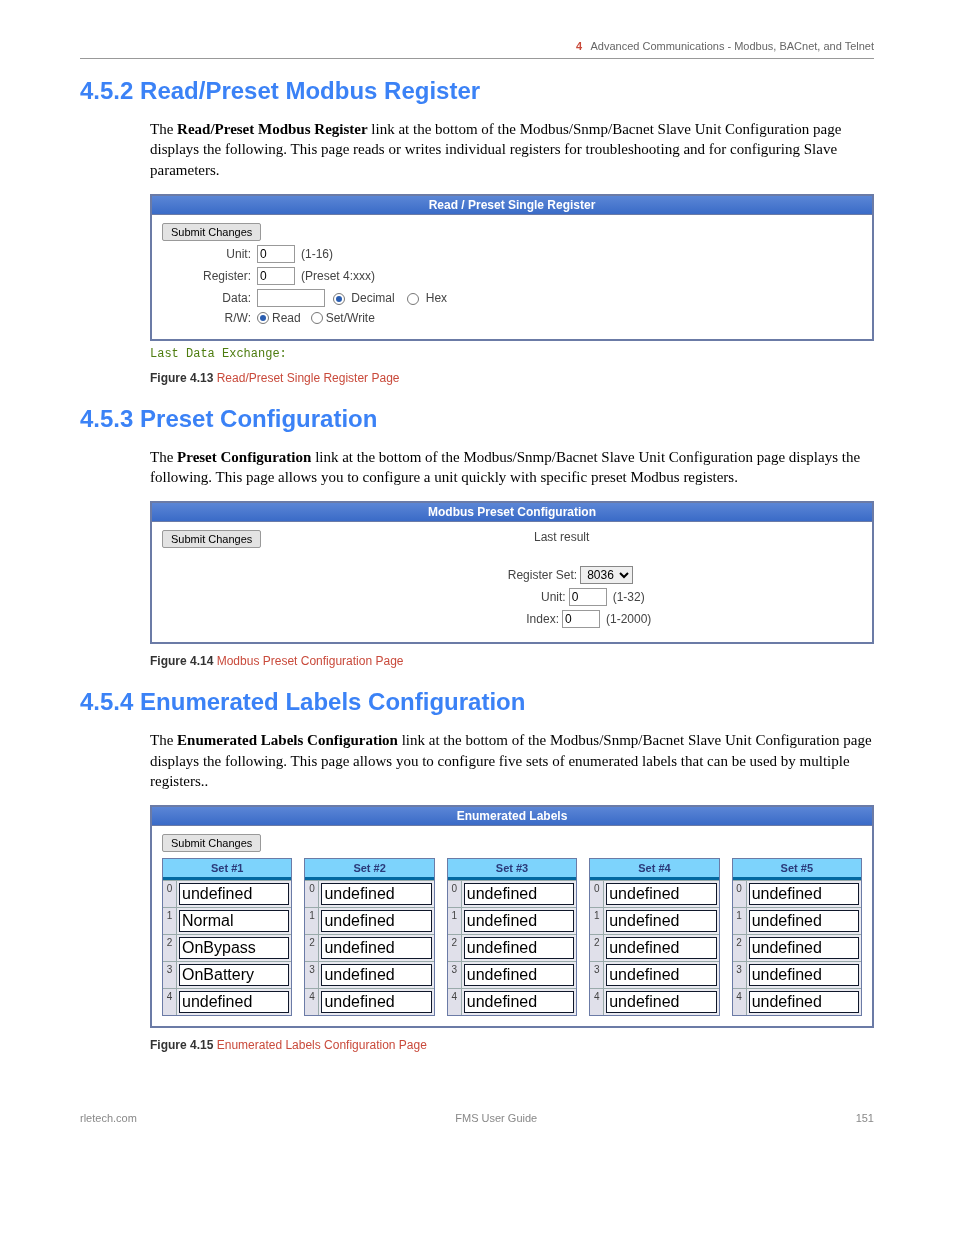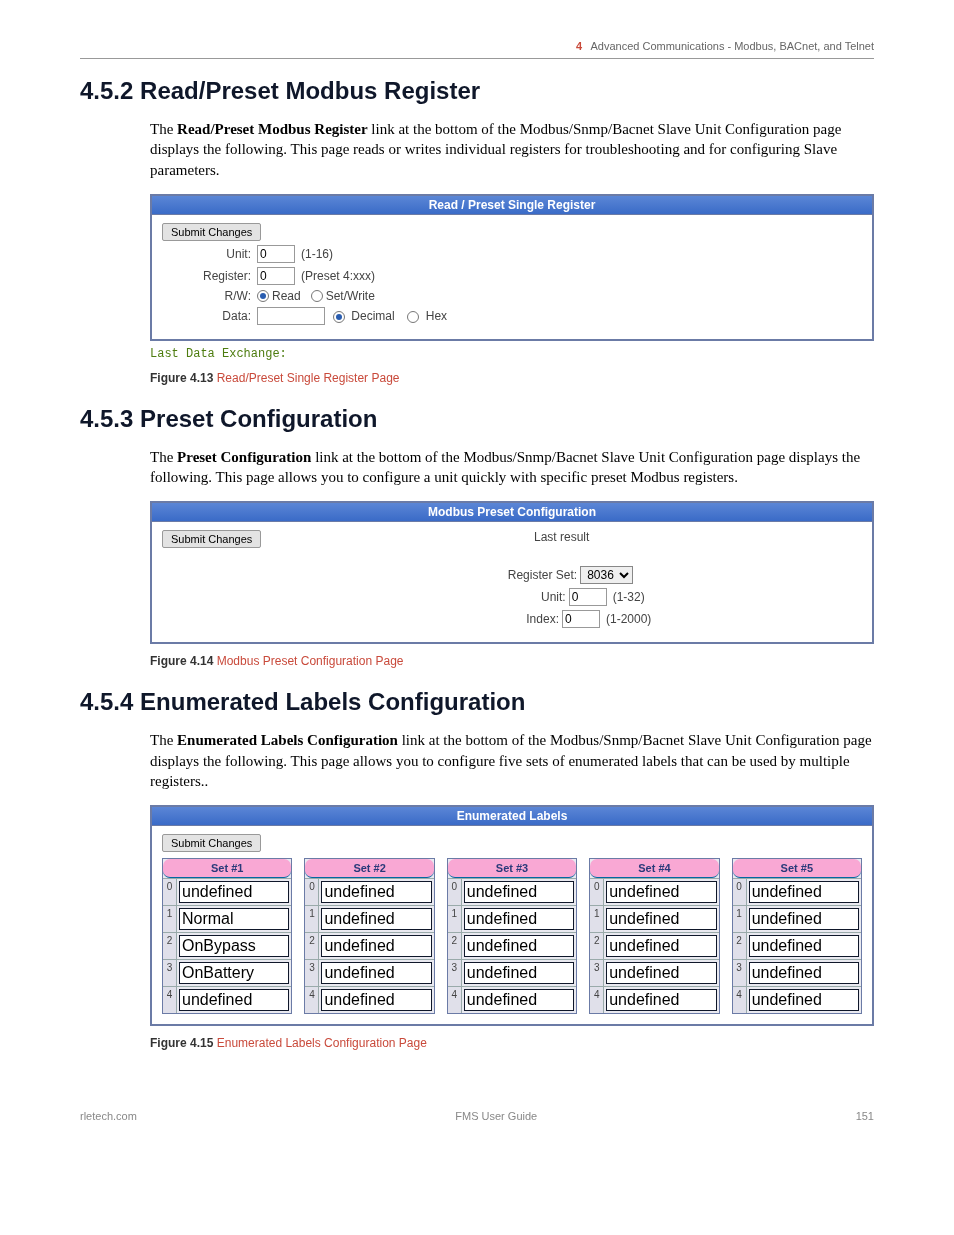--- a/index.html
+++ b/index.html
@@ -1,19 +1,19 @@
 <!DOCTYPE html>
 <html><head>
 <meta charset="utf-8">
 <style>
 * { box-sizing: border-box; margin: 0; padding: 0; }
 body { font-family: Georgia, 'Times New Roman', serif; font-size: 15px; color: #000; width: 954px; margin: 0 auto; background: #fff; padding: 40px 80px 50px 80px; }
 .header-line { text-align: right; font-family: Arial, sans-serif; font-size: 11px; color: #666; padding-bottom: 6px; border-bottom: 1px solid #999; }
 .header-line .ch-num { color: #c94a3b; font-weight: bold; margin-right: 6px; }
-h2.section { font-family: Arial, sans-serif; color: #0f172a; font-size: 24px; font-weight: bold; margin: 18px 0 14px 0; }
+h2.section { font-family: Arial, sans-serif; color: #3b82f6; font-size: 24px; font-weight: bold; margin: 18px 0 14px 0; }
 .body-text { margin-left: 70px; margin-bottom: 14px; line-height: 1.35; }
 .body-text strong { font-weight: bold; }
 .panel-wrap { margin-left: 70px; margin-bottom: 10px; }
 .panel { border: 2px solid #6b7ba6; background: #fff; font-family: Arial, sans-serif; }
 .panel-head { background: linear-gradient(#5b86d6,#3a6bc7); color: #fff; text-align: center; font-size: 12px; font-weight: bold; padding: 2px 0; border-bottom: 1px solid #6b7ba6; }
 .panel-body { padding: 8px 10px 10px 10px; font-size: 12px; color: #444; }
 .btn { background: #e3e3e3; border: 1px solid #999; padding: 2px 8px; font-size: 11px; font-family: Arial, sans-serif; cursor: pointer; border-radius: 2px; }
 .row { display: flex; align-items: center; margin: 4px 0; }
 .row .lbl { width: 95px; text-align: right; padding-right: 6px; font-size: 12px; color: #444; }
 .txt { border: 1px solid #999; font-size: 12px; padding: 1px 2px; width: 38px; font-family: Arial, sans-serif; }
@@ -22,21 +22,21 @@
 .radio.checked::after { content:""; position: absolute; left: 2px; top: 2px; width: 6px; height: 6px; border-radius: 50%; background: #2a5db0; }
 .mono { font-family: 'Courier New', monospace; font-size: 12px; color: #4d7c0f; margin-top: 6px; }
 .fig-caption { font-family: Arial, sans-serif; font-size: 12px; margin: 8px 0 20px 70px; }
 .fig-caption .fnum { font-weight: bold; color: #333; }
 .fig-caption .ftitle { color: #c94a3b; }
 select.dd { border: 1px solid #888; font-size: 12px; padding: 0 2px; font-family: Arial, sans-serif; }
 .preset-row { display: flex; justify-content: center; align-items: center; margin: 4px 0; font-size: 12px; }
 .preset-row .plbl { width: 90px; text-align: right; padding-right: 3px; }
 .sets-wrap { display: flex; gap: 12px; margin-top: 6px; }
 .set-tbl { border: 1px solid #6b7ba6; background: #e9e9f0; flex: 1; font-size: 11px; }
-.set-head { background: #f9a8d4; text-align: center; font-weight: bold; color: #2a3a7a; padding: 3px 0; border-bottom: 1px solid #0369a1; font-size: 11px; border-radius: 7px; }
+.set-head { background: #7dd3fc; text-align: center; font-weight: bold; color: #2a3a7a; padding: 3px 0; border-bottom: 3px solid #0369a1; font-size: 11px; }
 .set-row { display: flex; border-top: 1px solid #9aa; }
 .set-row:first-of-type { border-top: none; }
 .idx { width: 14px; text-align: center; font-size: 10px; background: #e0e0ea; border-right: 1px solid #9aa; padding: 2px 0; }
 .cell { flex: 1; padding: 2px; }
 .cell-in { width: 100%; border: 1px solid #0f172a; font-size: 16px; padding: 1px 2px; box-sizing: border-box; font-family: Arial, sans-serif; }
 .footer { display: flex; justify-content: space-between; font-family: Arial, sans-serif; font-size: 11px; color: #888; margin-top: 60px; }
 </style>
 </head>
 <body>
 
@@ -58,37 +58,37 @@
         <span class="lbl">Unit:</span>
         <input class="txt" value="0" style="">
         <span class="hint">(1-16)</span>
       </div>
       <div class="row">
         <span class="lbl">Register:</span>
         <input class="txt" value="0" style="">
         <span class="hint">(Preset 4:xxx)</span>
       </div>
       <div class="row">
-        <span class="lbl">R/W:</span>
-        <span class="radio checked"></span>
-        <span>Read</span>
-        <span style="display:inline-block;width:10px"></span>
-        <span class="radio"></span>
-        <span>Set/Write</span>
-      </div>
-      <div class="row">
         <span class="lbl">Data:</span>
         <input class="txt" style="width: 68px;">
         <span style="margin-left:8px">
           <span class="radio checked"></span>
           <span>Decimal</span>
           <span style="display:inline-block;width:6px"></span>
           <span class="radio"></span>
           <span>Hex</span>
         </span>
+      </div>
+      <div class="row">
+        <span class="lbl">R/W:</span>
+        <span class="radio checked"></span>
+        <span>Read</span>
+        <span style="display:inline-block;width:10px"></span>
+        <span class="radio"></span>
+        <span>Set/Write</span>
       </div>
     </div>
   </div>
   <div class="mono">Last Data Exchange:</div>
 </div>
 <p class="fig-caption">
   <span class="fnum">Figure 4.13</span>
   <span class="ftitle">Read/Preset Single Register Page</span>
 </p>
 

